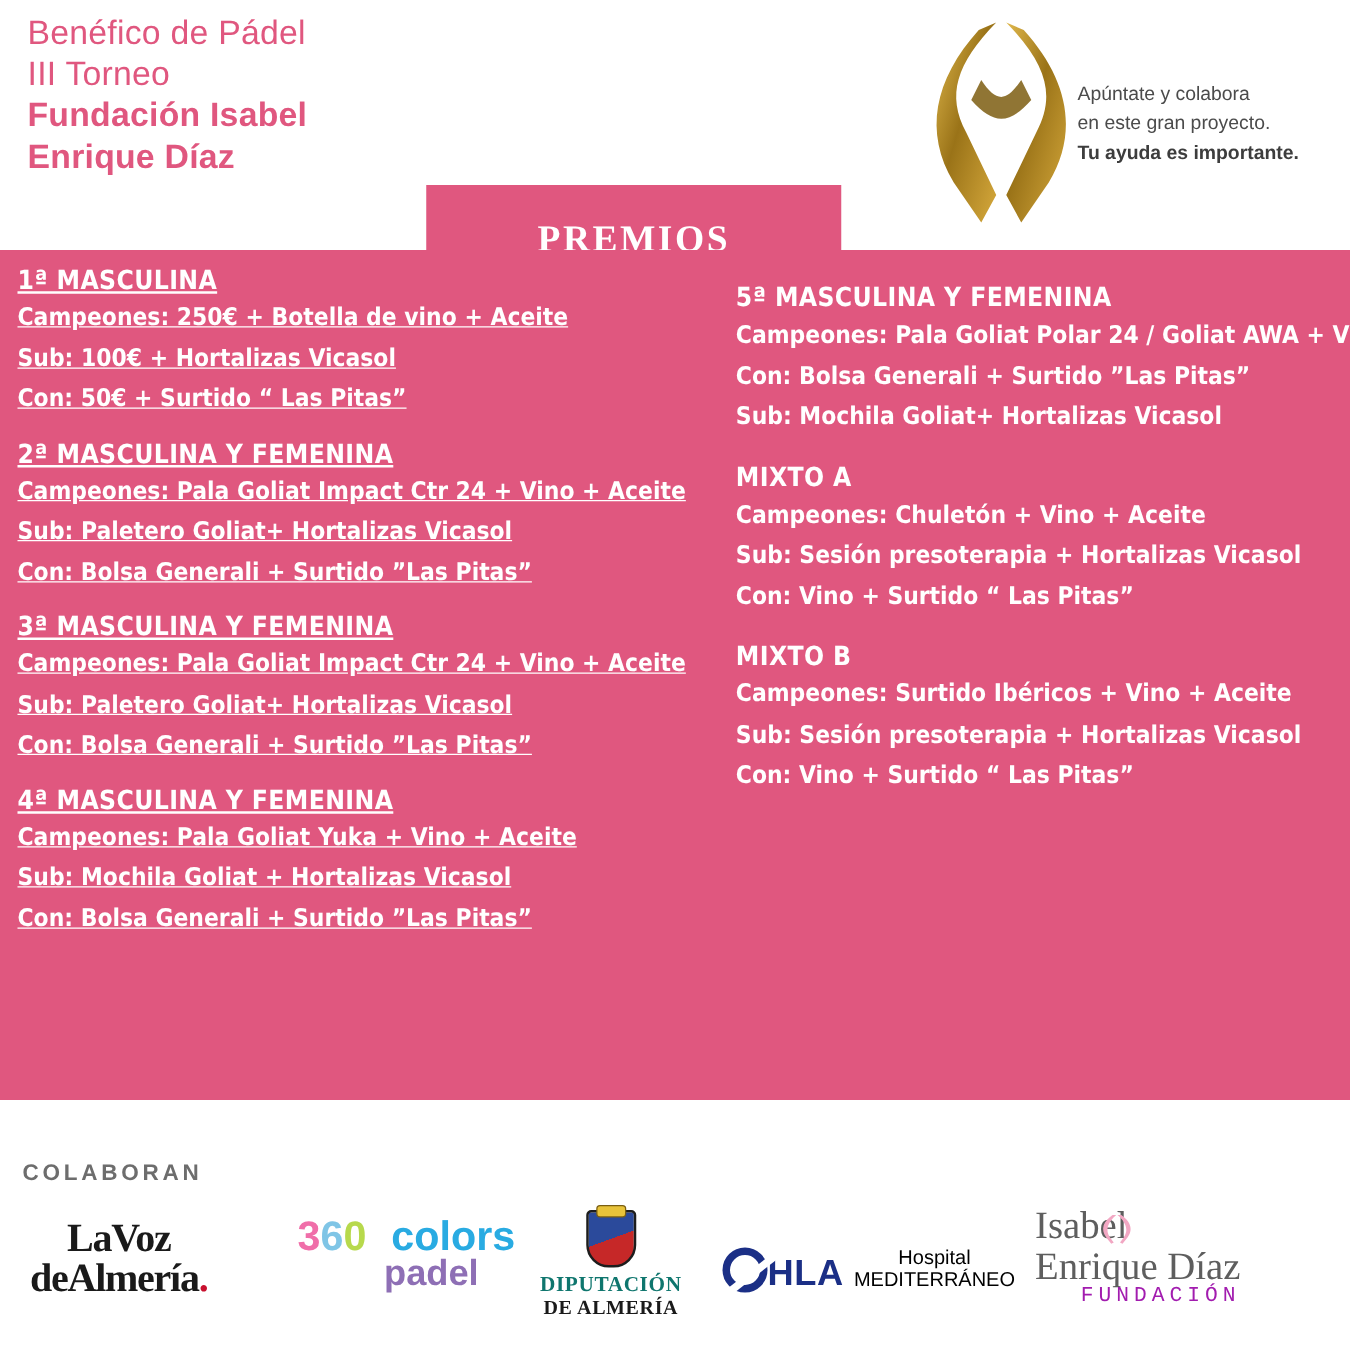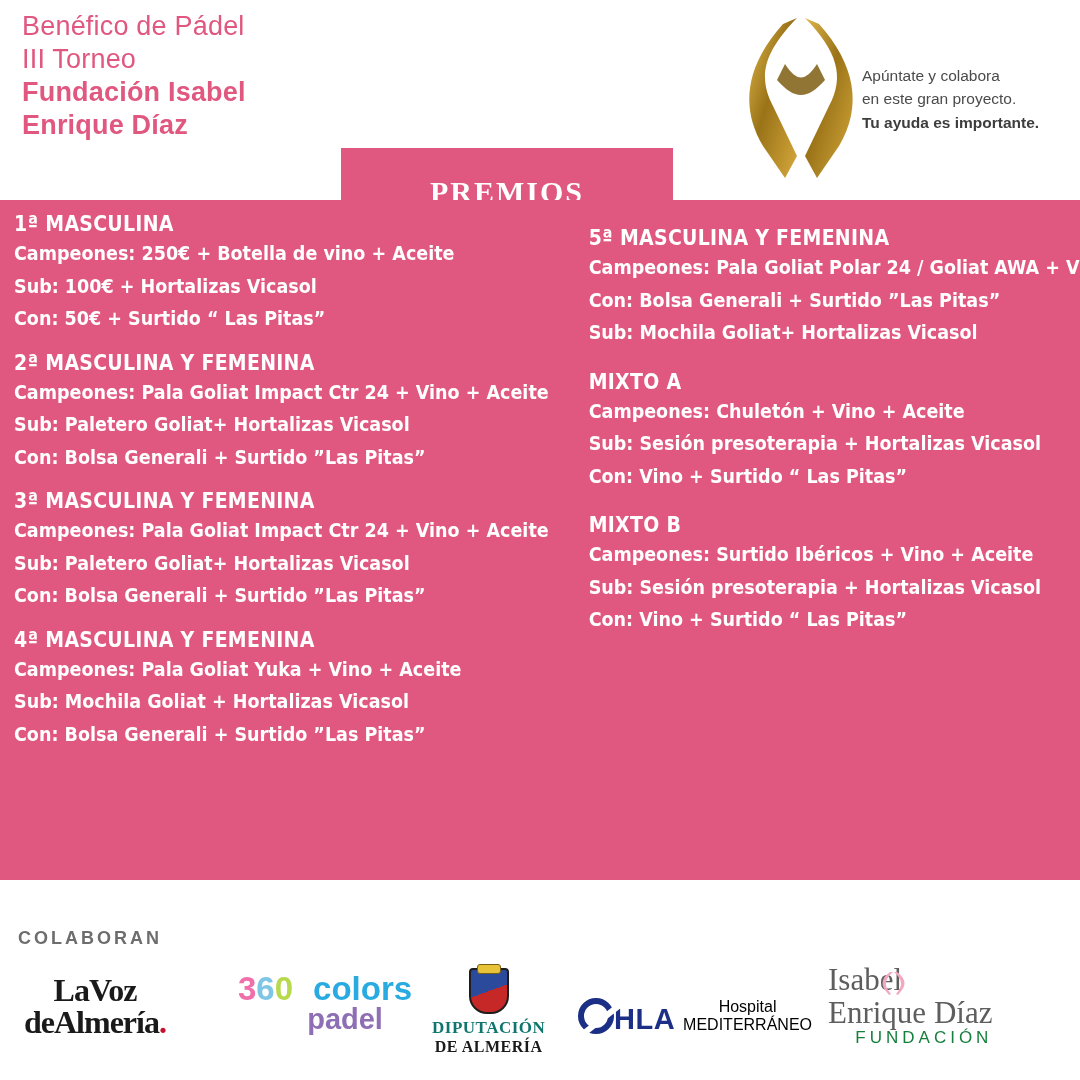--- a/index.html
+++ b/index.html
@@ -62,21 +62,21 @@
     top: 200px; left: 0;
     width: 1080px; height: 680px;
     background: #e0577f;
     display: flex;
   }
   .col {
     position: relative;
     padding: 12px 14px 0 14px;
     color: #ffffff;
   }
-  .col-left { width: 577px; }
+  .col-left { width: 577px; text-decoration: underline; }
   .divider {
     width: 2px;
     background: #ffffff;
     margin: 8px 0 8px 0;
   }
   .col-right { width: 579px; padding-left: 26px; }
 
   .cat { margin-bottom: 4px; }
   .cat-title {
     font-family: "DejaVu Sans Condensed", "Liberation Sans Narrow", "Liberation Sans", sans-serif;
@@ -162,21 +162,21 @@
     transform: rotate(-38deg);
   }
   .logo-hla .txt .big { font-size: 29px; font-weight: 700; color: #1b2f86; letter-spacing: .5px; line-height:1; }
   .logo-hla .stack { display:flex; align-items:flex-end; gap:8px; }
   .logo-hla .stack .col2 { display:flex; flex-direction:column; }
 
   
   .logo-isabel { left: 828px; top: -8px; line-height: 1.05; text-align: left;}
   .logo-isabel .l1 { font-family: "Liberation Serif", serif; font-size: 31px; color: #5e5e5e; }
   .logo-isabel .l2 { font-family: "Liberation Serif", serif; font-size: 31px; color: #5e5e5e; }
-  .logo-isabel .l3 { font-family: Liberation Sans, sans-serif; font-size: 17px; color: #15803d; letter-spacing: 4px; text-align: right; }
+  .logo-isabel .l3 { font-family: Liberation Mono, monospace; font-size: 17px; color: #a21caf; letter-spacing: 4px; text-align: right; }
   .logo-isabel .rib {
     position: absolute; right: 86px; top: 6px; width: 26px; height: 26px;
   }
 </style>
 </head>
 <body>
 
 <div class="header">
 
   <div class="title-block">

